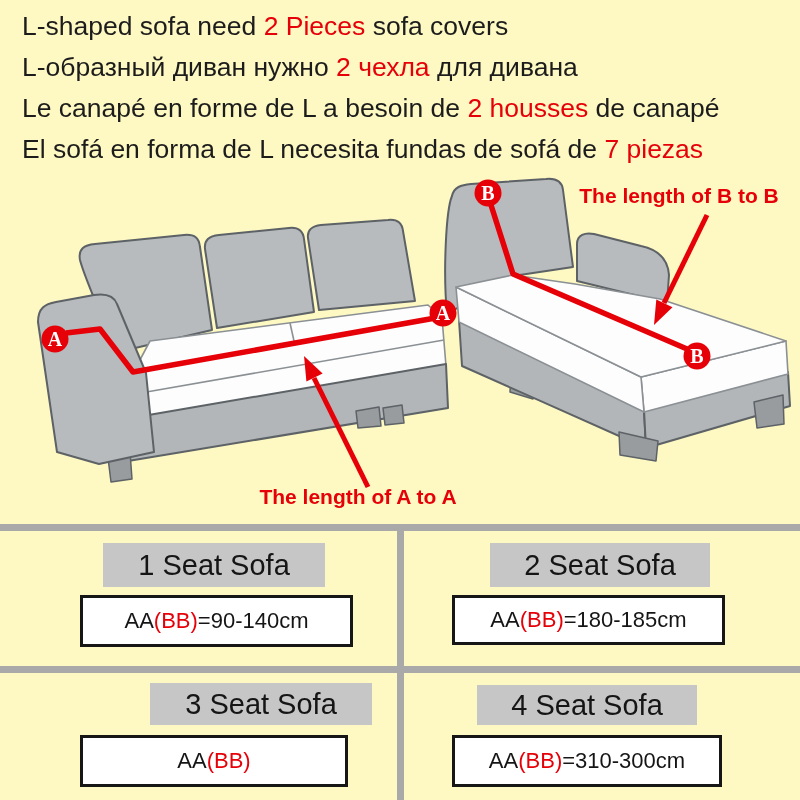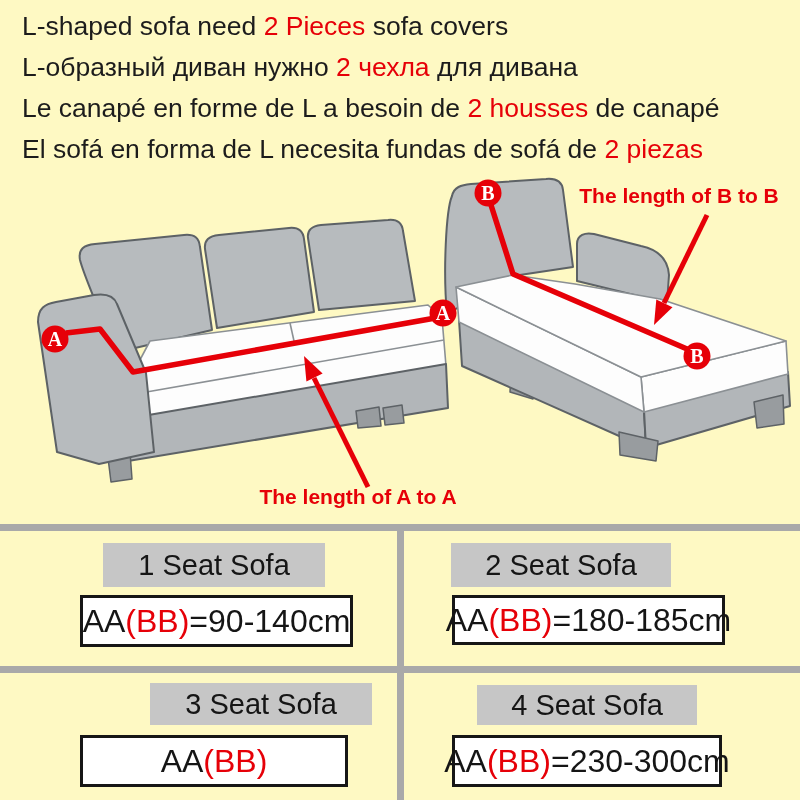--- a/index.html
+++ b/index.html
@@ -17,42 +17,42 @@
   .divider-h{position:absolute;left:0;width:800px;height:7px;background:#a9a9a9;}
   .divider-h.row1{top:524px;}
   .divider-h.row2{top:666px;}
   .divider-v{position:absolute;left:397px;top:524px;width:7px;height:276px;background:#a9a9a9;}
   .seat-label{
     position:absolute;background:#c6c6c6;color:#151515;
     font-size:29px;text-align:center;white-space:nowrap;
   }
   .measure-box{
     position:absolute;background:#ffffff;border:3px solid #161616;
-    font-size:32px;color:#151515;text-align:center;white-space:nowrap;
+    font-size:22px;color:#151515;text-align:center;white-space:nowrap;
     display:flex;align-items:center;justify-content:center;
   }
   .lbl-1{left:103px;top:543px;width:222px;height:44px;line-height:44px;}
   .box-1{left:80px;top:595px;width:267px;height:46px;}
-  .lbl-2{left:451px;top:543px;width:220px;height:44px;line-height:44px;}
+  .lbl-2{left:490px;top:543px;width:220px;height:44px;line-height:44px;}
   .box-2{left:452px;top:595px;width:267px;height:44px;}
   .lbl-3{left:103px;top:683px;width:222px;height:42px;line-height:42px;margin-left:47px;}
   .lbl-4{left:477px;top:685px;width:220px;height:40px;line-height:40px;}
   .box-3{left:80px;top:735px;width:262px;height:46px;}
   .box-4{left:452px;top:735px;width:264px;height:46px;}
 </style>
 </head>
 <body>
 
 <div class="page">
 
   <div class="header-lines">
     <div class="text-line"><span>L-shaped sofa need </span><span class="red">2 Pieces</span><span> sofa covers</span></div>
     <div class="text-line"><span>L-образный диван нужно </span><span class="red">2 чехла</span><span> для дивана</span></div>
     <div class="text-line"><span>Le canapé en forme de L a besoin de </span><span class="red">2 housses</span><span> de canapé</span></div>
-    <div class="text-line"><span>El sofá en forma de L necesita fundas de sofá de </span><span class="red">2 piezas</span><span></span></div>
+    <div class="text-line"><span>El sofá en forma de L necesita fundas de sofá de </span><span class="red">7 piezas</span><span></span></div>
   </div>
 
   <svg class="diagram-svg" viewBox="0 0 800 800">
 
     <g stroke="#5d6266" stroke-width="2" stroke-linejoin="round">
       <path fill="#b7bbbe" d="M 447,314 C 443,272 446,210 452,196 C 454,187 461,185 471,184 L 546,179 C 557,178 562,182 563,190 L 573,267 L 513,276 Z"></path>
       <path fill="#b7bbbe" d="M 577,244 C 577,235 585,232 594,234 L 641,246 C 660,250 668,261 669,275 L 667,303 L 577,281 Z"></path>
       <path fill="#989c9f" stroke-width="1.5" d="M 511,370 L 534,378 L 533,399 L 510,392 Z"></path>
       <path fill="#b2b6b9" d="M 459,320 L 644,410 L 646,448 L 462,366 Z"></path>
       <path fill="#b2b6b9" d="M 644,410 L 788,372 L 790,406 L 646,448 Z"></path>
@@ -129,16 +129,16 @@
   <div class="seat-label lbl-3">3 Seat Sofa</div>
   <div class="measure-box box-3">
       <span>AA</span>
       <span class="red">(BB)</span>
     </div>
 
   <div class="seat-label lbl-4">4 Seat Sofa</div>
   <div class="measure-box box-4">
       <span>AA</span>
       <span class="red">(BB)</span>
-      <span>=230-300cm</span>
+      <span>=310-300cm</span>
     </div>
 
 </div>
 
 </body></html>

